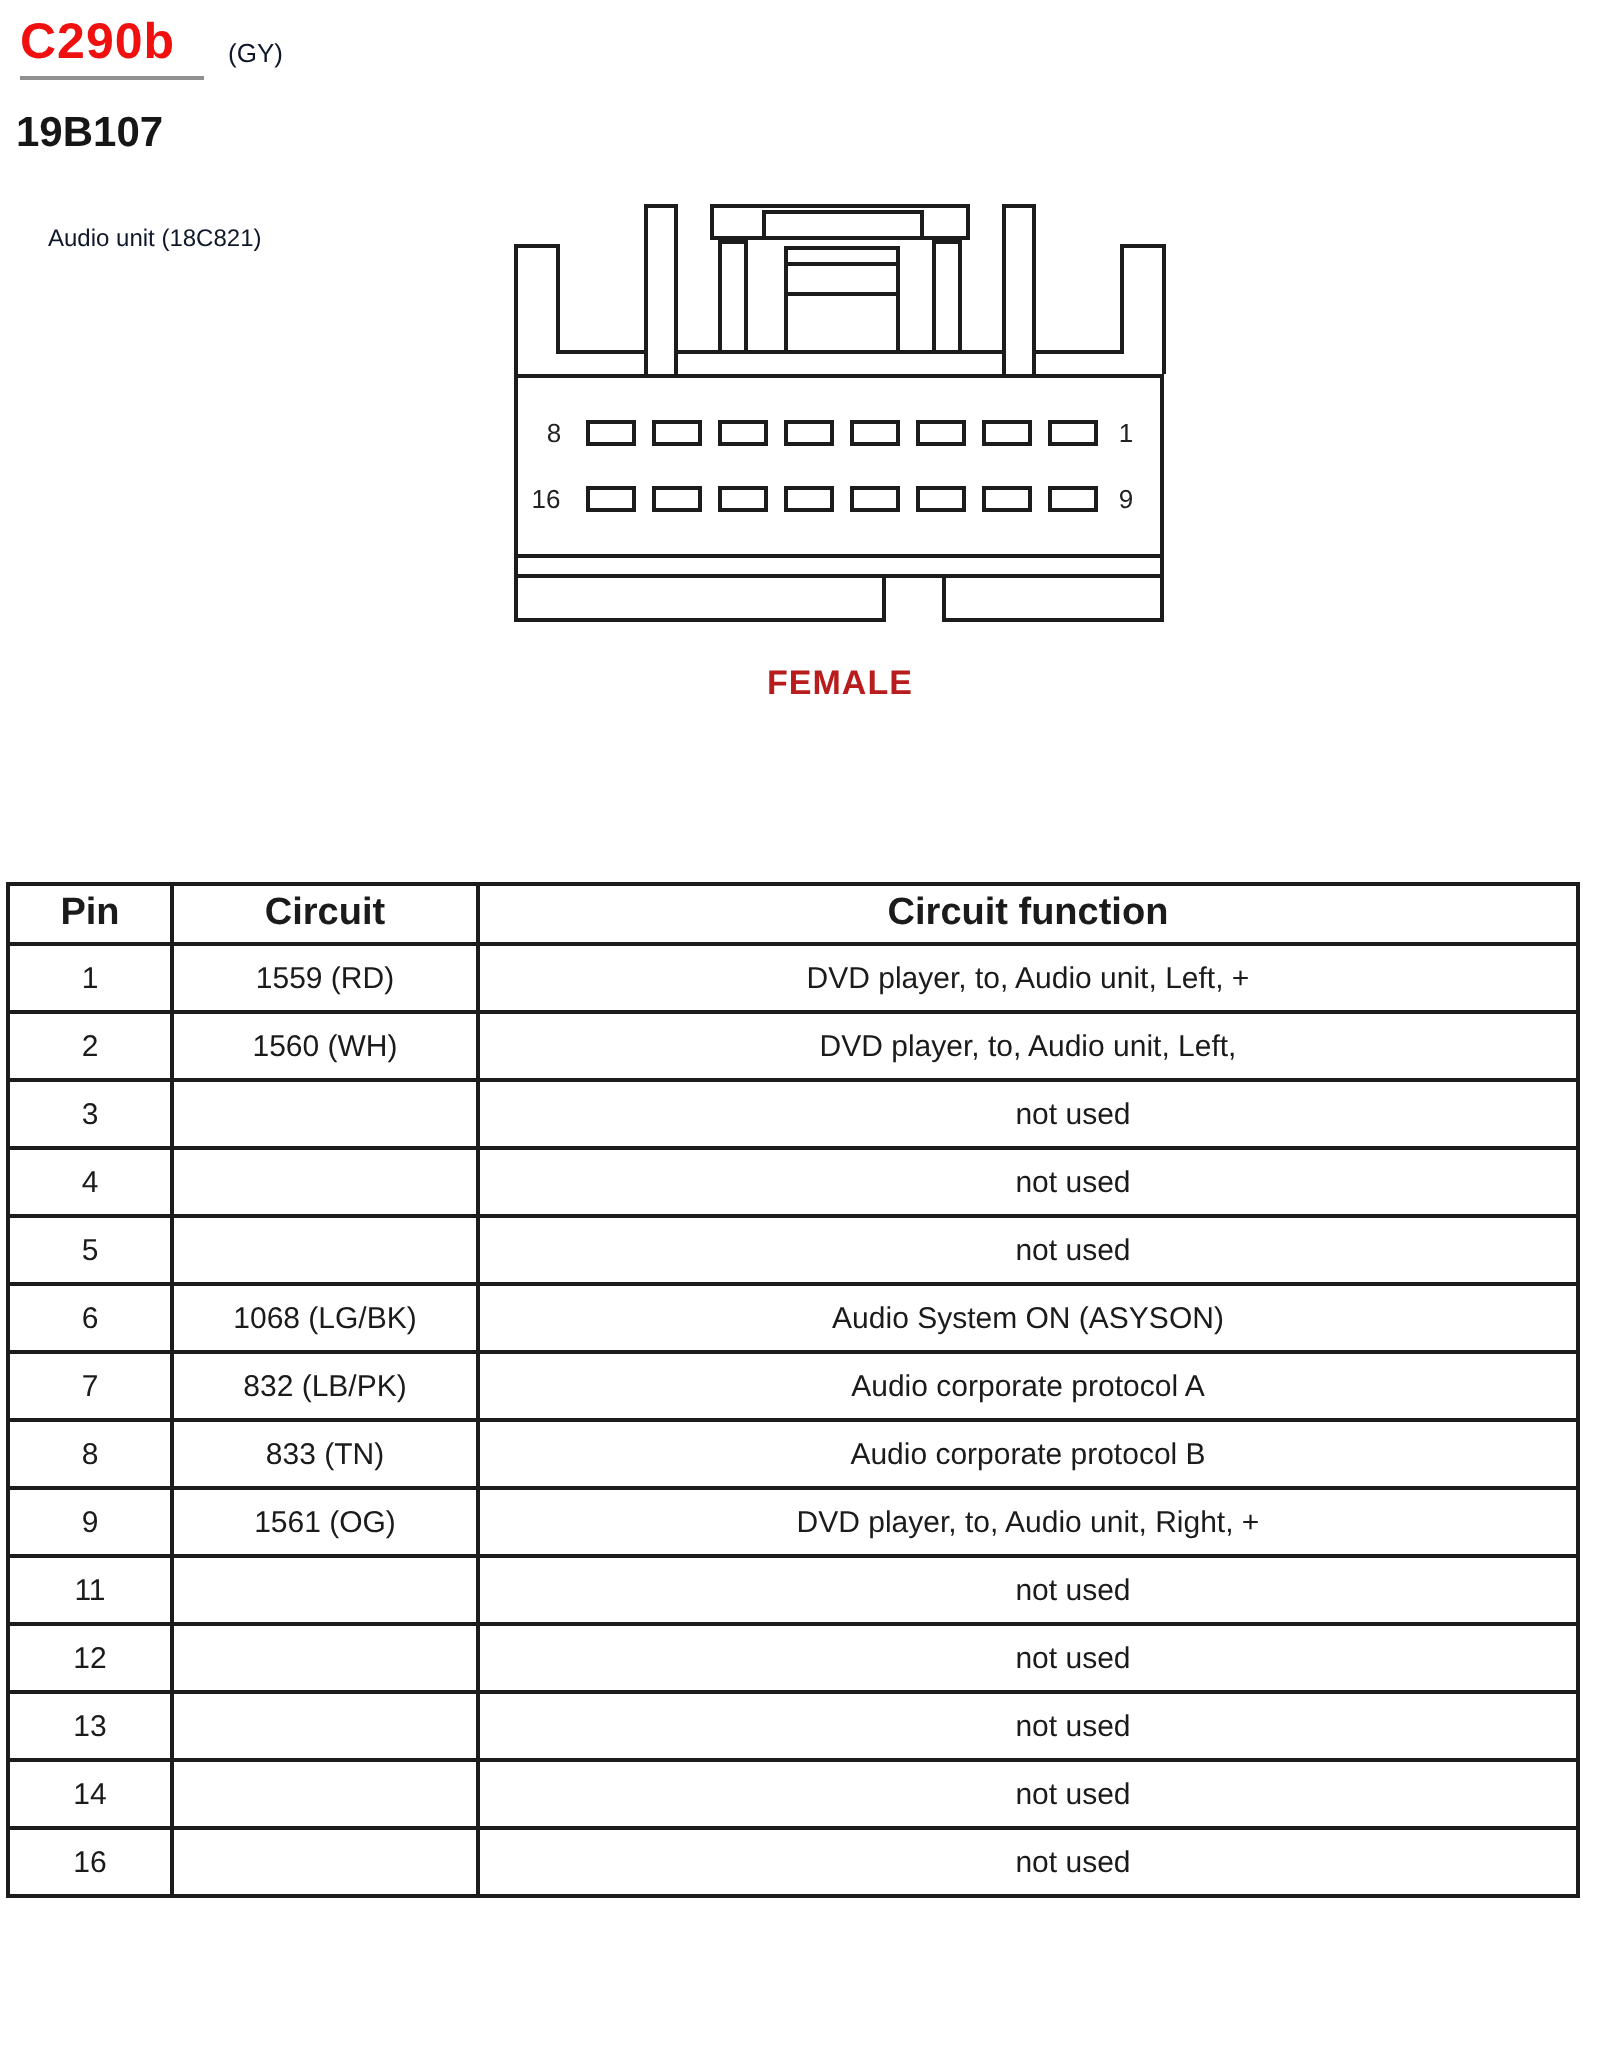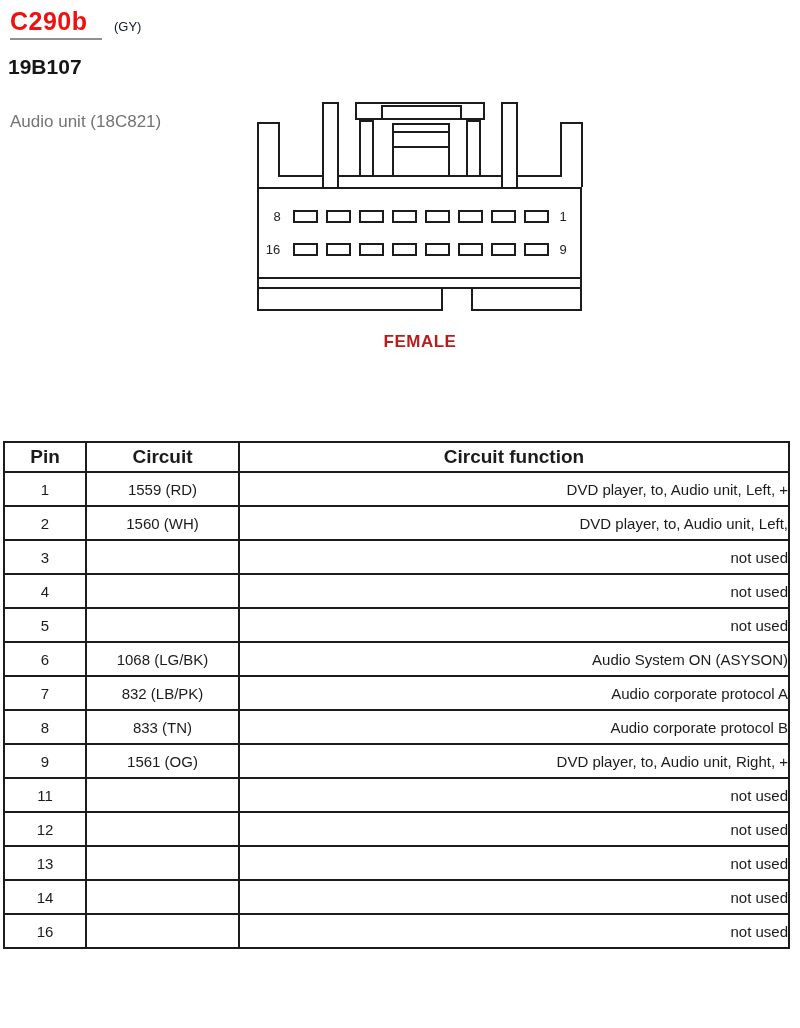--- a/index.html
+++ b/index.html
@@ -31,22 +31,22 @@
   }
   .conn-color{
     left:114px;top:19px;
     font-size:13px;color:#0f172a;
   }
   .part-number{
     left:8px;top:55px;
     font-size:21px;font-weight:bold;color:#161616;
   }
   .component-label{
-    left:10px;top:112px;
-    font-size:17px;color:#737373;
+    left:24px;top:112px;
+    font-size:12px;color:#0f172a;
   }
 
   
   .connector{
     left:255px;top:100px;width:330px;height:215px;
   }
   .sh{
     position:absolute;
     background:#fff;
     border:2px solid var(--line);
@@ -98,21 +98,21 @@
     white-space:nowrap;
   }
   table.pinout th{
     height:28px;
     font-size:19px;font-weight:bold;
     text-align:center;
   }
   table.pinout td{height:32px;}
   td.cell-pin{text-align:center;}
   td.cell-circuit{text-align:center;}
-  td.cell-fn{text-align:right;padding-left:18px;}
+  td.cell-fn{text-align:center;padding-left:18px;}
   td.cell-fn.nu{padding-left:45px;}
 </style>
 </head>
 <body>
 
 <div class="page">
 
   <span class="abs conn-id">C290b</span>
   <div class="abs conn-underline"></div>
   <span class="abs conn-color">(GY)</span>

